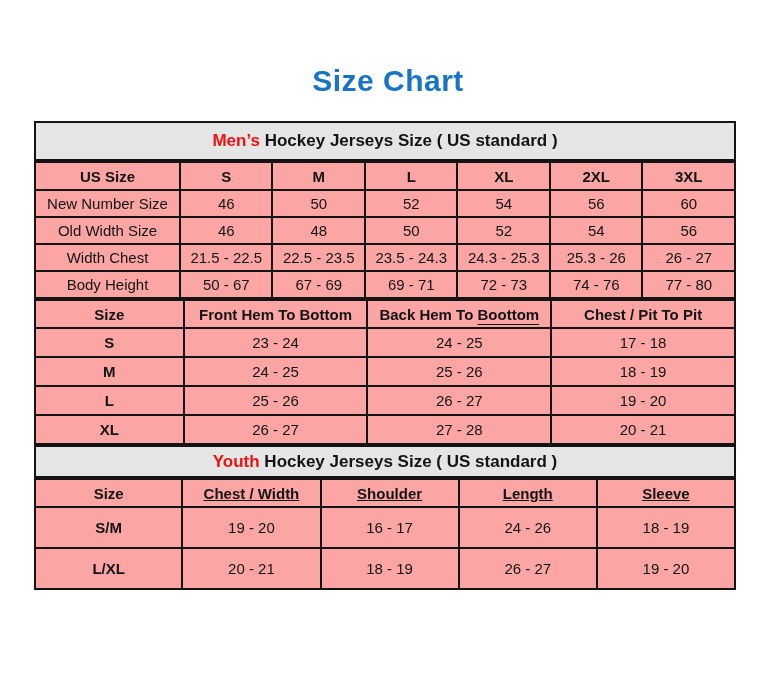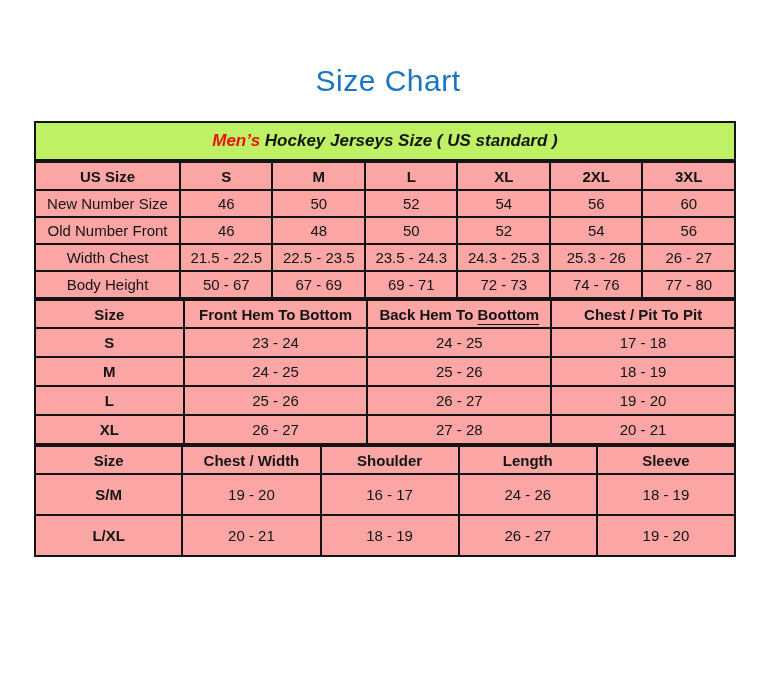--- a/index.html
+++ b/index.html
@@ -2,47 +2,47 @@
 <html><head>
 <meta charset="utf-8">
 <style>
   html,body{margin:0;padding:0;}
   body{
     width:776px;height:692px;background:#ffffff;position:relative;overflow:hidden;
     font-family:"Liberation Sans","DejaVu Sans",sans-serif;color:#141414;
   }
   .title{
     position:absolute;top:64px;left:0;width:100%;text-align:center;
-    font-size:30px;font-weight:normal;color:#1a74c4;letter-spacing:0.5px;
+    font-size:30px;font-weight:bold;color:#1a74c4;letter-spacing:0.5px;
   }
   .chart{position:absolute;left:34px;top:121px;width:702px;}
   .band{
-    box-sizing:border-box;border:2px solid #141414;background:#bef264;
+    box-sizing:border-box;border:2px solid #141414;background:#e5e5e5;
     height:40px;line-height:36px;text-align:center;
-    font-size:17px;font-weight:bold;color:#141414;white-space:pre;font-style:italic;
+    font-size:17px;font-weight:bold;color:#141414;white-space:pre;
   }
   .band.short{height:33px;line-height:29px;}
   .band .hl{color:#ee1111;}
   table{border-collapse:collapse;table-layout:fixed;width:100%;background:#fca5a5;}
   th,td{
     border:2px solid #141414;text-align:center;vertical-align:middle;
     padding:0 2px;font-size:15px;color:#141414;overflow:hidden;white-space:nowrap;
   }
   th{font-weight:bold;}
   td{font-weight:normal;}
   .men tr{height:27px;}
   .men tr.hd{height:28px;}
   .women tr{height:29px;}
   .women tr.hd{height:28px;}
   .youth tr{height:41px;}
   .youth tr.hd{height:28px;}
   .c-label{width:21.1%;}
   .men .c-val{width:13.15%;}
   .women .c-val{width:26.3%;}
-  .youth .c-val{width:19.725%;}
+  .youth .c-val{width:19.725%;text-decoration:underline;}
   td.lbl{font-weight:normal;border-radius:9px;}
   .women td.lbl,.youth td.lbl{font-weight:bold;}
   .squiggle{
     text-decoration-line:underline;
     text-decoration-style:wavy;
     text-decoration-color:#c00000;
     text-decoration-thickness:1px;
     text-underline-offset:4px;
     text-decoration:underline;
   }
@@ -70,21 +70,21 @@
       <tr>
         <td class="lbl">New Number Size</td>
         <td>46</td>
         <td>50</td>
         <td>52</td>
         <td>54</td>
         <td>56</td>
         <td>60</td>
       </tr>
       <tr>
-        <td class="lbl">Old Number Front</td>
+        <td class="lbl">Old Width Size</td>
         <td>46</td>
         <td>48</td>
         <td>50</td>
         <td>52</td>
         <td>54</td>
         <td>56</td>
       </tr>
       <tr>
         <td class="lbl">Width Chest</td>
         <td>21.5 - 22.5</td>
@@ -135,20 +135,21 @@
       </tr>
       <tr>
         <td class="lbl">XL</td>
         <td>26 - 27</td>
         <td>27 - 28</td>
         <td>20 - 21</td>
       </tr>
     </tbody>
   </table>
 
+  <div class="band short"><span class="hl">Youth</span><span> Hockey Jerseys Size ( US standard )</span></div>
 
   <table class="youth">
     <tbody>
       <tr class="hd">
         <th class="c-label">Size</th>
         <th class="c-val">Chest / Width</th>
         <th class="c-val">Shoulder</th>
         <th class="c-val">Length</th>
         <th class="c-val">Sleeve</th>
       </tr>

